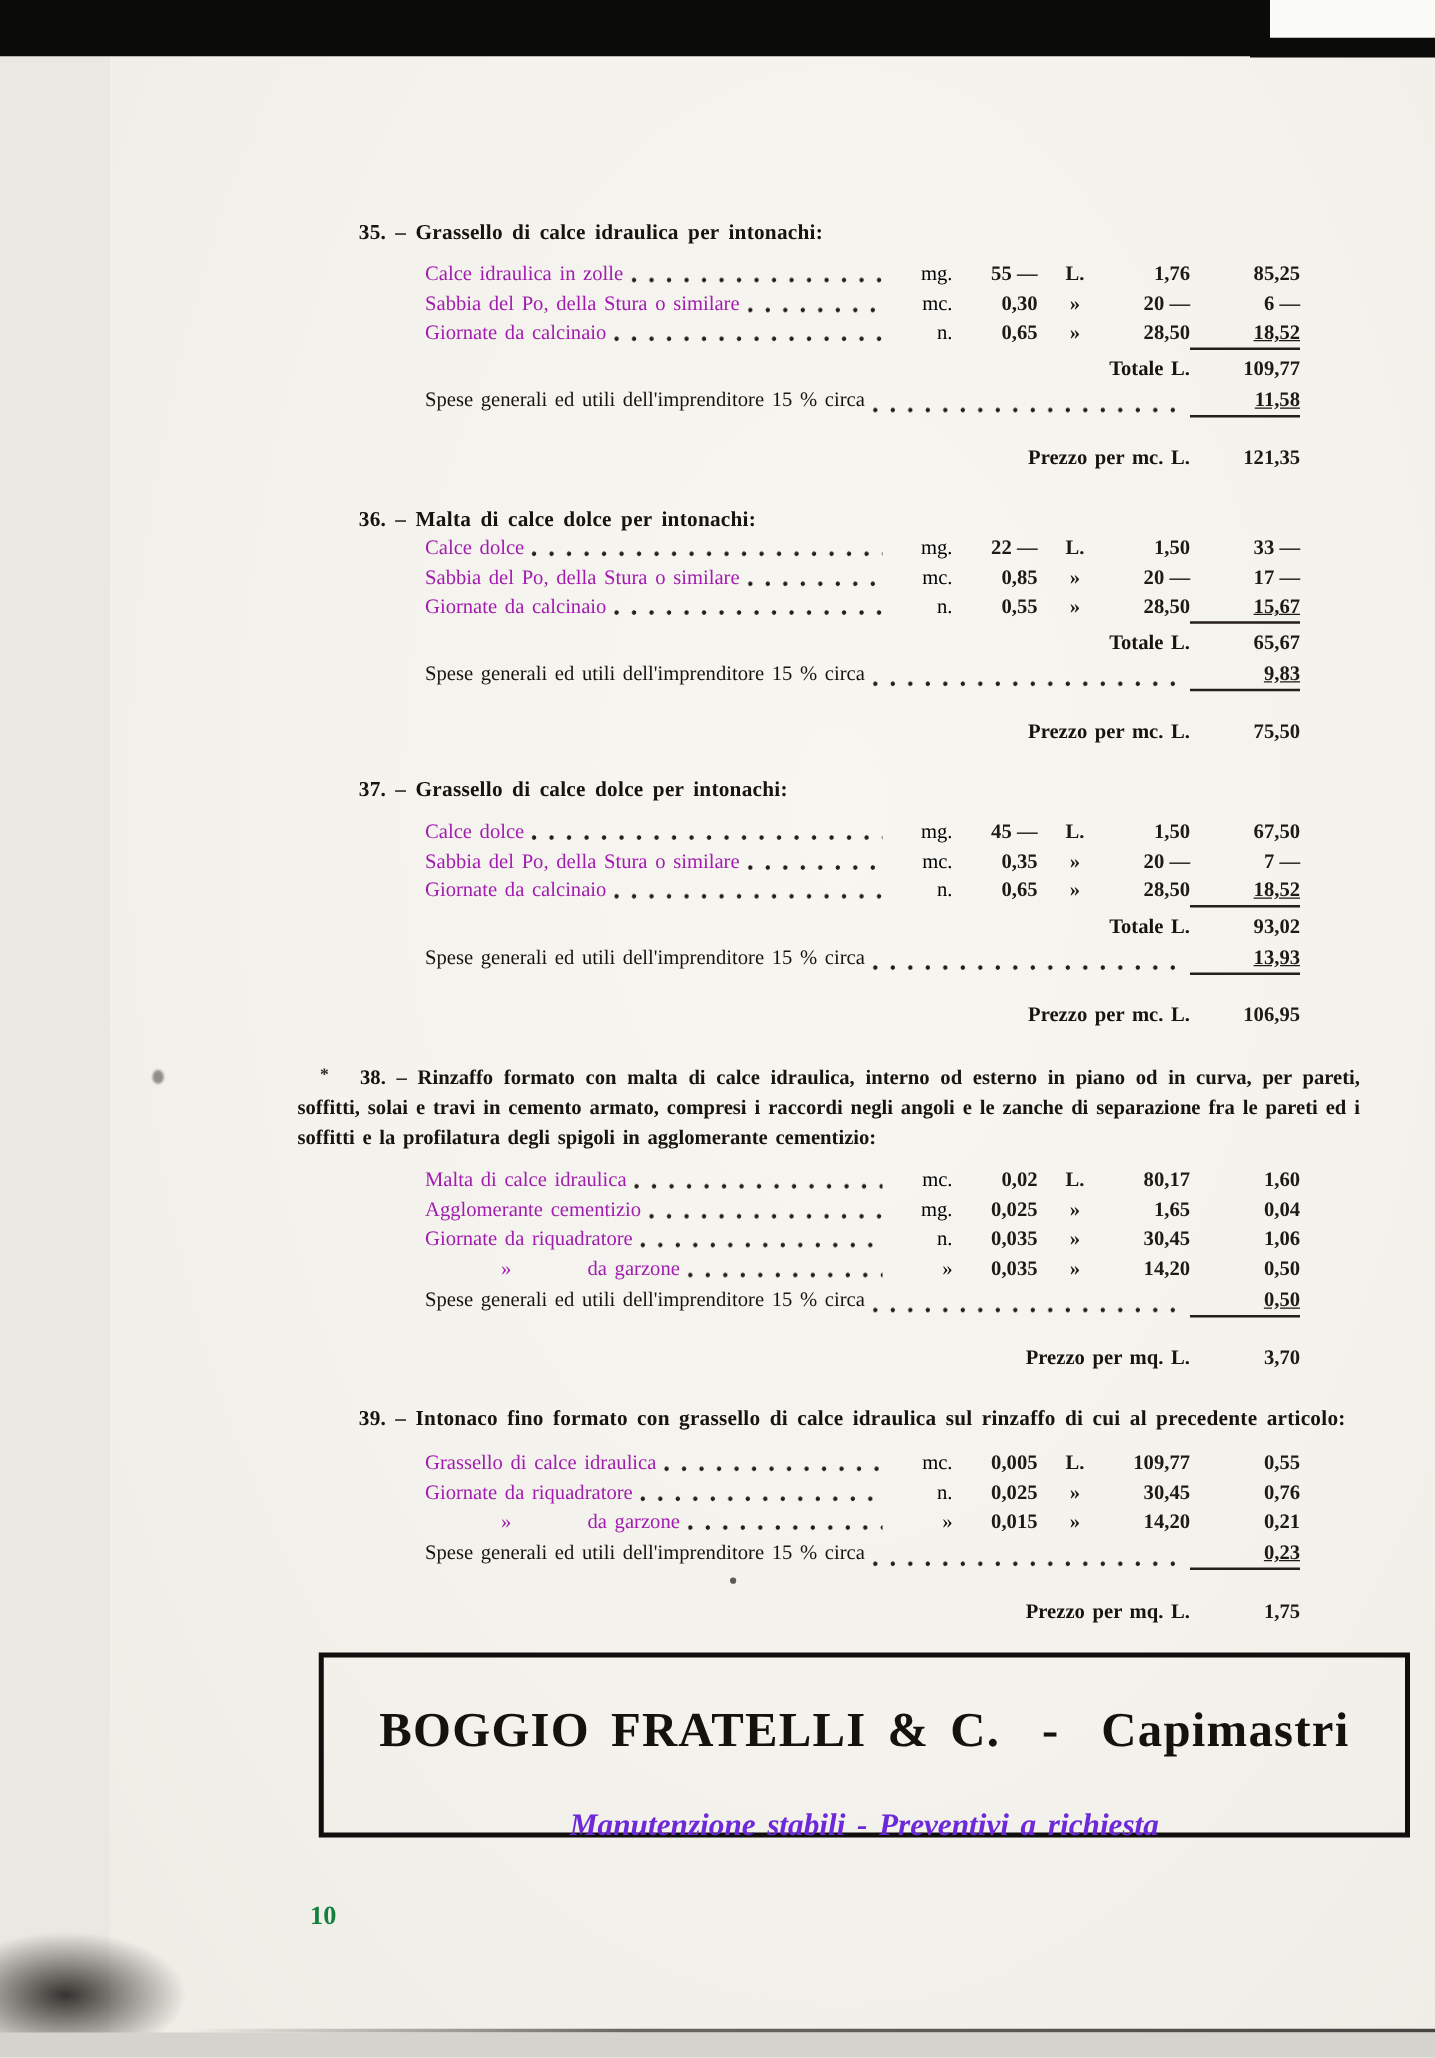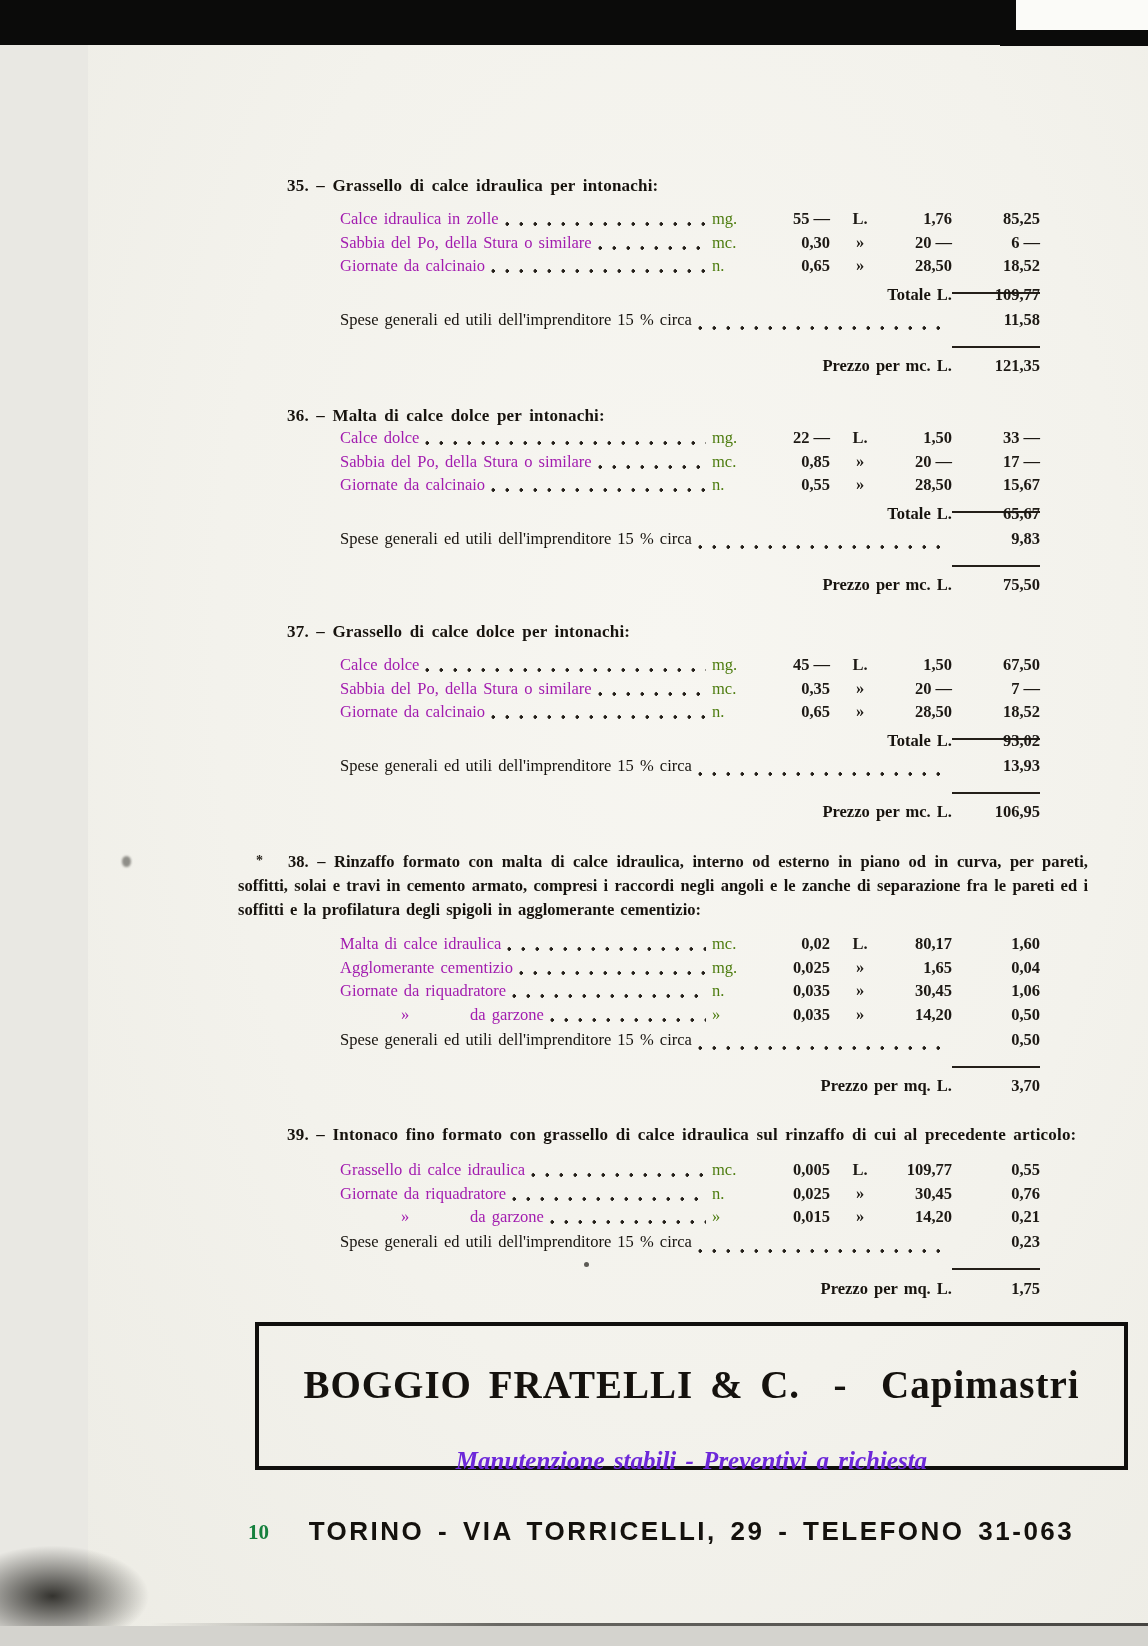--- a/index.html
+++ b/index.html
@@ -59,26 +59,26 @@
   .sec-marker{position:absolute;font-size:14px;font-weight:bold;color:#2a261f;}
   .fin-rows{position:absolute;left:340px;width:700px;}
   .fin-row{display:flex;align-items:baseline;height:23.7px;font-size:16.5px;}
   .c-desc{flex:1 1 auto;display:flex;align-items:baseline;overflow:hidden;word-spacing:2px;color:#a21caf;}
   .c-desc .lead{display:inline-block;width:130px;text-align:center;flex:none;}
   .dots{
     flex:1 1 10px;height:14px;margin:0 6px;align-self:flex-end;
     background-image:radial-gradient(circle at 2.2px 9px, #241f19 1.5px, rgba(0,0,0,0) 2px);
     background-size:14px 14px;background-repeat:repeat-x;background-position:left bottom;
   }
-  .c-unit{width:50px;flex:none;color:#4d7c0f;}
+  .c-unit{width:50px;flex:none;color:#000000;text-align:right;}
   .c-qty{width:68px;flex:none;text-align:right;font-weight:bold;}
   .c-cur{width:60px;flex:none;text-align:center;font-weight:bold;}
   .c-price{width:62px;flex:none;text-align:right;font-weight:bold;}
   .c-amt{width:88px;flex:none;text-align:right;font-weight:bold;}
-  .c-amt.ruled{border-bottom:2px solid #241f19;padding-bottom:16px;}
+  .c-amt.ruled{border-bottom:2px solid #241f19;padding-bottom:2px;text-decoration:underline;}
   .row-aux{display:flex;align-items:baseline;height:23.7px;font-size:16.5px;}
   .row-aux .aux-label{font-weight:bold;white-space:nowrap;color:#17130e;word-spacing:2px;}
   .row-aux .spacer{flex:1 1 auto;}
   .row-aux.totale{margin-top:5px;}
   .row-aux.spese{margin-top:1px;}
   .row-aux.prezzo{margin-top:23px;}
   .spese .aux-label{font-weight:normal;}
 
   
   .ad-box{
@@ -377,21 +377,20 @@
             <span class="aux-label">Prezzo per mq. L.</span>
             <span class="c-amt">1,75</span>
           </div>
         </div>
       </div>
     </div>
 
   <div class="ad-box">
     <div class="ad-title">BOGGIO FRATELLI &amp; C.  -  Capimastri</div>
     <div class="ad-sub">Manutenzione stabili - Preventivi a richiesta</div>
-    <div class="ad-addr">TORINO - VIA TORRICELLI, 29 - TELEFONO 31-063</div>
   </div>
 
   <div class="page-num">10</div>
 
   <div class="bottom-line"></div>
   <div class="bottom-strip"></div>
   <div class="speck s1"></div>
   <div class="speck s2"></div>
 </div>
 

